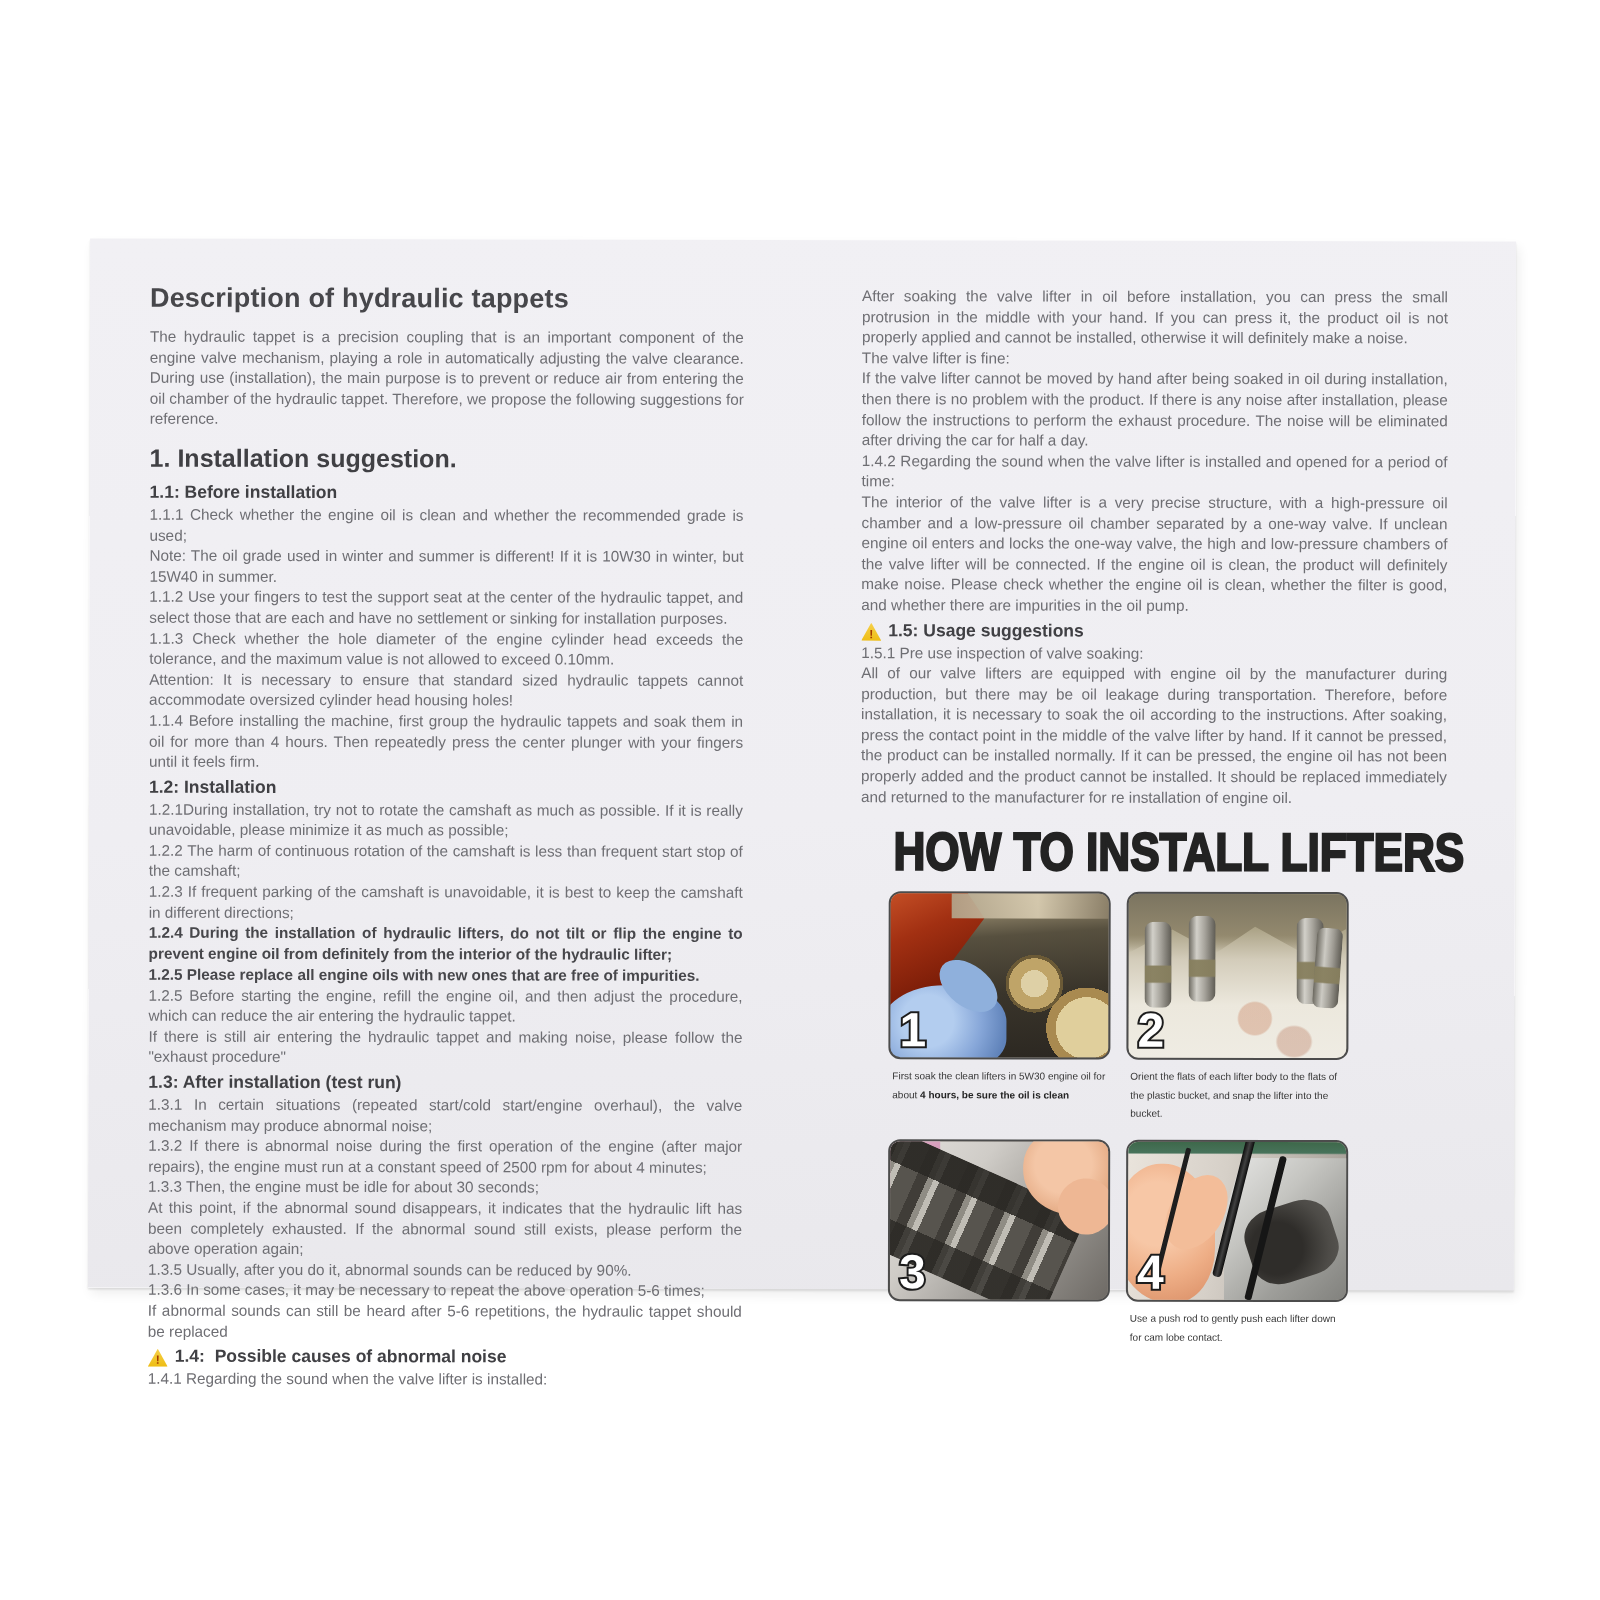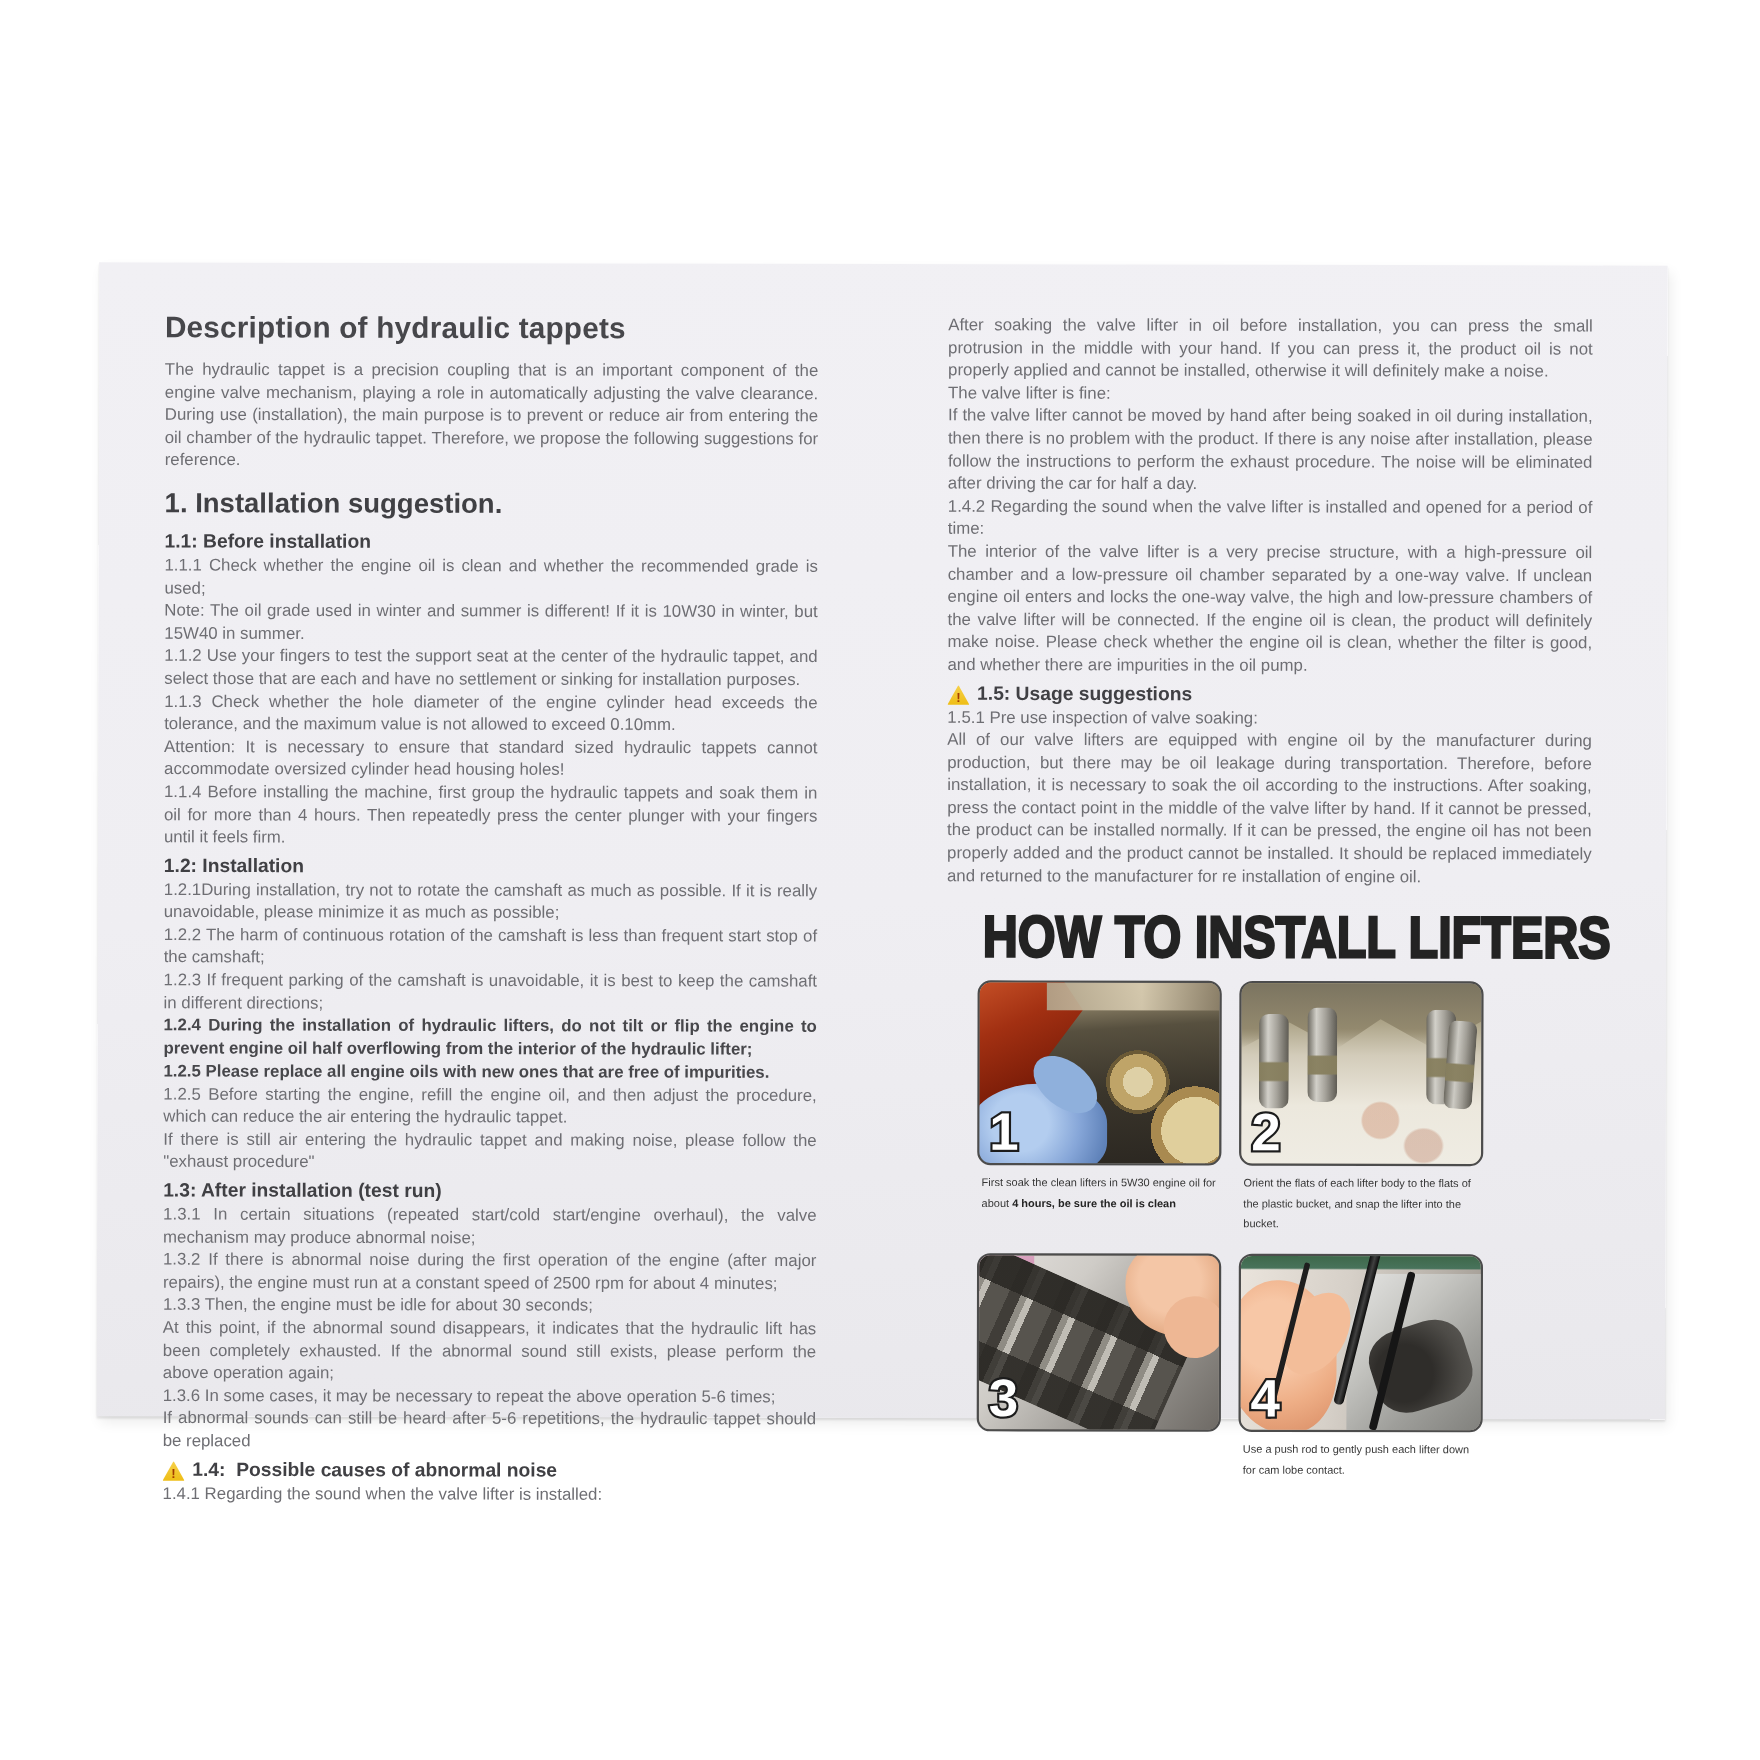--- a/index.html
+++ b/index.html
@@ -137,29 +137,30 @@
       <p class="blk p"><span class="txt">1.1.1 Check whether the engine oil is clean and whether the recommended grade is used;</span></p>
       <p class="blk p"><span class="txt">Note: The oil grade used in winter and summer is different! If it is 10W30 in winter, but 15W40 in summer.</span></p>
       <p class="blk p"><span class="txt">1.1.2 Use your fingers to test the support seat at the center of the hydraulic tappet, and select those that are each and have no settlement or sinking for installation purposes.</span></p>
       <p class="blk p"><span class="txt">1.1.3 Check whether the hole diameter of the engine cylinder head exceeds the tolerance, and the maximum value is not allowed to exceed 0.10mm.</span></p>
       <p class="blk p"><span class="txt">Attention: It is necessary to ensure that standard sized hydraulic tappets cannot accommodate oversized cylinder head housing holes!</span></p>
       <p class="blk p"><span class="txt">1.1.4 Before installing the machine, first group the hydraulic tappets and soak them in oil for more than 4 hours. Then repeatedly press the center plunger with your fingers until it feels firm.</span></p>
       <div class="blk h3"><span class="txt">1.2: Installation</span></div>
       <p class="blk p"><span class="txt">1.2.1During installation, try not to rotate the camshaft as much as possible. If it is really unavoidable, please minimize it as much as possible;</span></p>
       <p class="blk p"><span class="txt">1.2.2 The harm of continuous rotation of the camshaft is less than frequent start stop of the camshaft;</span></p>
       <p class="blk p"><span class="txt">1.2.3 If frequent parking of the camshaft is unavoidable, it is best to keep the camshaft in different directions;</span></p>
-      <p class="blk pbold"><span class="txt">1.2.4 During the installation of hydraulic lifters, do not tilt or flip the engine to prevent engine oil half overflowing from the interior of the hydraulic lifter;</span></p>
+      <p class="blk pbold"><span class="txt">1.2.4 During the installation of hydraulic lifters, do not tilt or flip the engine to prevent engine oil from definitely from the interior of the hydraulic lifter;</span></p>
       <p class="blk pbold"><span class="txt">1.2.5 Please replace all engine oils with new ones that are free of impurities.</span></p>
       <p class="blk p"><span class="txt">1.2.5 Before starting the engine, refill the engine oil, and then adjust the procedure, which can reduce the air entering the hydraulic tappet.</span></p>
       <p class="blk p"><span class="txt">If there is still air entering the hydraulic tappet and making noise, please follow the "exhaust procedure"</span></p>
       <div class="blk h3"><span class="txt">1.3: After installation (test run)</span></div>
       <p class="blk p"><span class="txt">1.3.1 In certain situations (repeated start/cold start/engine overhaul), the valve mechanism may produce abnormal noise;</span></p>
       <p class="blk p"><span class="txt">1.3.2 If there is abnormal noise during the first operation of the engine (after major repairs), the engine must run at a constant speed of 2500 rpm for about 4 minutes;</span></p>
       <p class="blk p"><span class="txt">1.3.3 Then, the engine must be idle for about 30 seconds;</span></p>
       <p class="blk p"><span class="txt">At this point, if the abnormal sound disappears, it indicates that the hydraulic lift has been completely exhausted. If the abnormal sound still exists, please perform the above operation again;</span></p>
+      <p class="blk p"><span class="txt">1.3.5 Usually, after you do it, abnormal sounds can be reduced by 90%.</span></p>
       <p class="blk p"><span class="txt">1.3.6 In some cases, it may be necessary to repeat the above operation 5-6 times;</span></p>
       <p class="blk p"><span class="txt">If abnormal sounds can still be heard after 5-6 repetitions, the hydraulic tappet should be replaced</span></p>
       <div class="blk h3"><span class="warn">!</span><span class="txt">1.4:  Possible causes of abnormal noise</span></div>
       <p class="blk p"><span class="txt">1.4.1 Regarding the sound when the valve lifter is installed:</span></p>
     </div>
   <div class="col col-right">
     <div id="right-blocks">
         <p class="blk p"><span class="txt">After soaking the valve lifter in oil before installation, you can press the small protrusion in the middle with your hand. If you can press it, the product oil is not properly applied and cannot be installed, otherwise it will definitely make a noise.</span></p>
         <p class="blk p"><span class="txt">The valve lifter is fine:</span></p>
         <p class="blk p"><span class="txt">If the valve lifter cannot be moved by hand after being soaked in oil during installation, then there is no problem with the product. If there is any noise after installation, please follow the instructions to perform the exhaust procedure. The noise will be eliminated after driving the car for half a day.</span></p>

